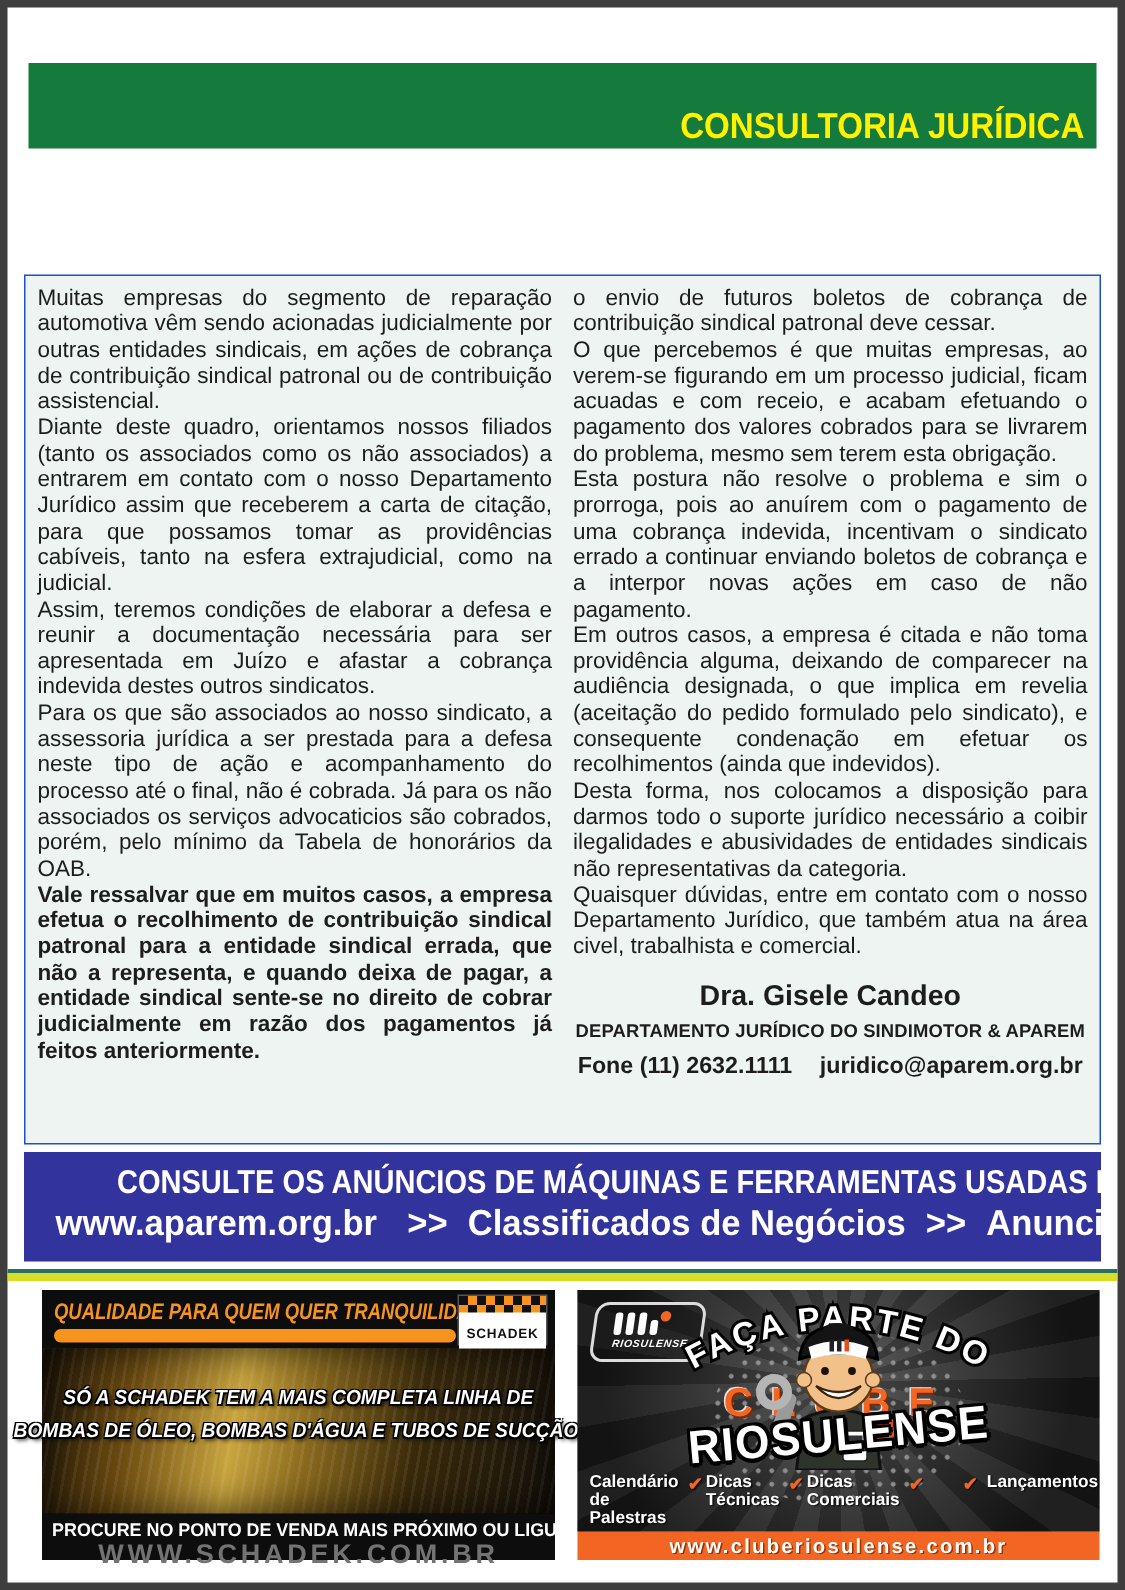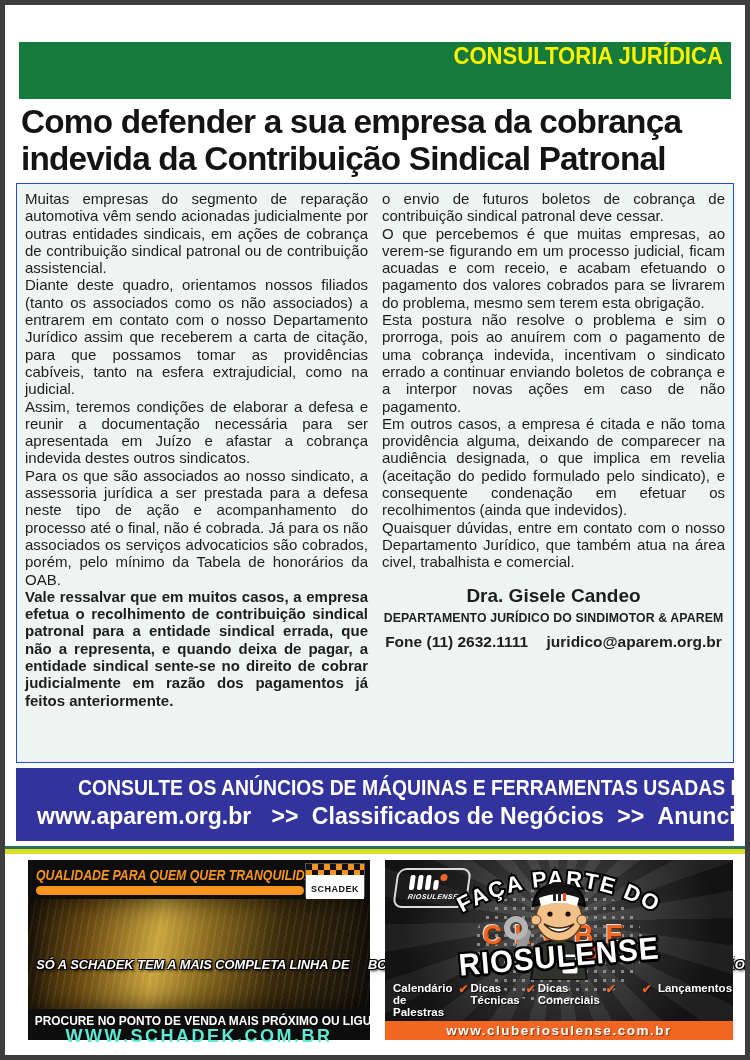--- a/index.html
+++ b/index.html
@@ -6,21 +6,21 @@
   * { box-sizing:border-box; }
   .page {
     position:relative; width:750px; height:1060px;
     background:#ffffff; border:5px solid #3e3e3e;
     font-family:"Liberation Sans", sans-serif; overflow:hidden;
   }
 
   
   .section-bar {
     position:absolute; left:14px; right:14px; top:37px; height:57px;
-    background:#157b3d; display:flex; align-items:flex-start; justify-content:flex-end;
+    background:#157b3d; display:flex; align-items:flex-end; justify-content:flex-end;
     padding-right:8px;
   }
   .section-bar .label {
     color:#fff100; font-weight:bold; font-size:24px; white-space:nowrap;
     transform:scaleX(0.92); transform-origin:right center; letter-spacing:0;
   }
 
   
   .headline {
     position:absolute; left:16px; top:98px; width:718px;
@@ -87,32 +87,32 @@
     position:absolute; left:0; right:0; top:11px; height:28px; background:#ffffff;
     display:flex; align-items:center; justify-content:center;
     color:#111; font-weight:bold; font-size:9px; letter-spacing:0.5px;
   }
   .sch-mid {
     position:relative; flex:1;
     background:
       repeating-linear-gradient(100deg, rgba(255,255,255,0.07) 0 2px, rgba(0,0,0,0) 2px 7px),
       linear-gradient(100deg, #1a1206 0%, #6b4a10 18%, #c9a53e 38%, #8a6a1e 52%, #3a2a0a 72%, #14100a 100%);
     box-shadow:inset 0 0 28px rgba(0,0,0,0.75);
-    display:flex; flex-direction:row; align-items:center; justify-content:flex-start;
+    display:flex; flex-direction:column; align-items:center; justify-content:flex-start;
     padding-top:22px;
   }
   .sch-mid .line {
     color:#fff; font-weight:bold; font-style:italic; font-size:13.5px; white-space:nowrap;
     transform:scaleX(0.95); line-height:22px;
     text-shadow:1px 1px 0 #000,-1px 1px 0 #000,1px -1px 0 #000,-1px -1px 0 #000,2px 2px 3px #000;
   }
   .sch-foot { flex:none; height:31px; background:#0d0d0d; text-align:center; padding-top:2px; }
   .sch-foot .f1 { color:#fff; font-weight:bold; font-size:12.3px; line-height:13px; white-space:nowrap;
     display:inline-block; transform:scaleX(0.97); }
-  .sch-foot .f2 { color:#5eead4; font-weight:bold; font-size:18px; line-height:15px; letter-spacing:2.5px; }
+  .sch-foot .f2 { color:#737373; font-weight:bold; font-size:18px; line-height:15px; letter-spacing:2.5px; }
 
   
   .ad-rio {
     position:absolute; left:380px; top:855px; width:348px; height:180px;
     display:flex; flex-direction:column;
   }
   .rio-main {
     position:relative; flex:1; overflow:hidden;
     background:
       radial-gradient(circle at 50% 38%, rgba(140,140,140,0.30), rgba(0,0,0,0.55) 78%),
@@ -168,38 +168,35 @@
 </style>
 </head>
 <body>
 
 <div class="page">
 
   <div class="section-bar">
     <div class="label">CONSULTORIA JURÍDICA</div>
   </div>
 
-  <div class="headline">
-    <div class="hl">Como defender a sua empresa da cobrança</div>
-    <div class="hl">indevida da Contribuição Sindical Patronal</div>
-  </div>
 
   <div class="article">
     <div class="col">
       <p>Muitas empresas do segmento de reparação automotiva vêm sendo acionadas judicialmente por outras entidades sindicais, em ações de cobrança de contribuição sindical patronal ou de contribuição assistencial.</p>
       <p>Diante deste quadro, orientamos nossos filiados (tanto os associados como os não associados) a entrarem em contato com o nosso Departamento Jurídico assim que receberem a carta de citação, para que possamos tomar as providências cabíveis, tanto na esfera extrajudicial, como na judicial.</p>
       <p>Assim, teremos condições de elaborar a defesa e reunir a documentação necessária para ser apresentada em Juízo e afastar a cobrança indevida destes outros sindicatos.</p>
       <p>Para os que são associados ao nosso sindicato, a assessoria jurídica a ser prestada para a defesa neste tipo de ação e acompanhamento do processo até o final, não é cobrada. Já para os não associados os serviços advocaticios são cobrados, porém, pelo mínimo da Tabela de honorários da OAB.</p>
       <p class="bold">Vale ressalvar que em muitos casos, a empresa efetua o recolhimento de contribuição sindical patronal para a entidade sindical errada, que não a representa, e quando deixa de pagar, a entidade sindical sente-se no direito de cobrar judicialmente em razão dos pagamentos já feitos anteriormente.</p>
     </div>
     <div class="col">
       <p>o envio de futuros boletos de cobrança de contribuição sindical patronal deve cessar.</p>
       <p>O que percebemos é que muitas empresas, ao verem-se figurando em um processo judicial, ficam acuadas e com receio, e acabam efetuando o pagamento dos valores cobrados para se livrarem do problema, mesmo sem terem esta obrigação.</p>
       <p>Esta postura não resolve o problema e sim o prorroga, pois ao anuírem com o pagamento de uma cobrança indevida, incentivam o sindicato errado a continuar enviando boletos de cobrança e a interpor novas ações em caso de não pagamento.</p>
       <p>Em outros casos, a empresa é citada e não toma providência alguma, deixando de comparecer na audiência designada, o que implica em revelia (aceitação do pedido formulado pelo sindicato), e consequente condenação em efetuar os recolhimentos (ainda que indevidos).</p>
+      <p>Desta forma, nos colocamos a disposição para darmos todo o suporte jurídico necessário a coibir ilegalidades e abusividades de entidades sindicais não representativas da categoria.</p>
       <p>Quaisquer dúvidas, entre em contato com o nosso Departamento Jurídico, que também atua na área civel, trabalhista e comercial.</p>
       <div class="signature">
         <div class="sig-name">Dra. Gisele Candeo</div>
         <div class="sig-dept">DEPARTAMENTO JURÍDICO DO SINDIMOTOR &amp; APAREM</div>
         <div class="sig-contact">
           <span class="phone">Fone (11) 2632.1111</span>
           <span class="email">juridico@aparem.org.br</span>
         </div>
       </div>
     </div>

